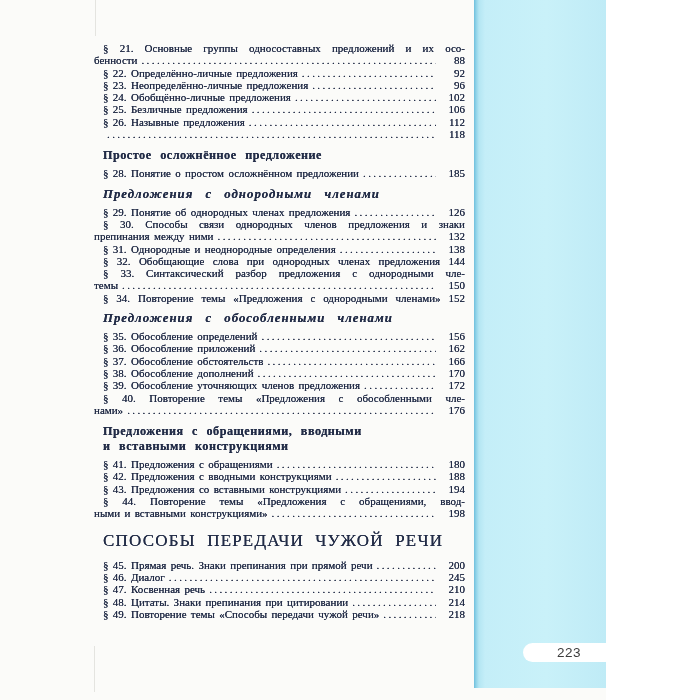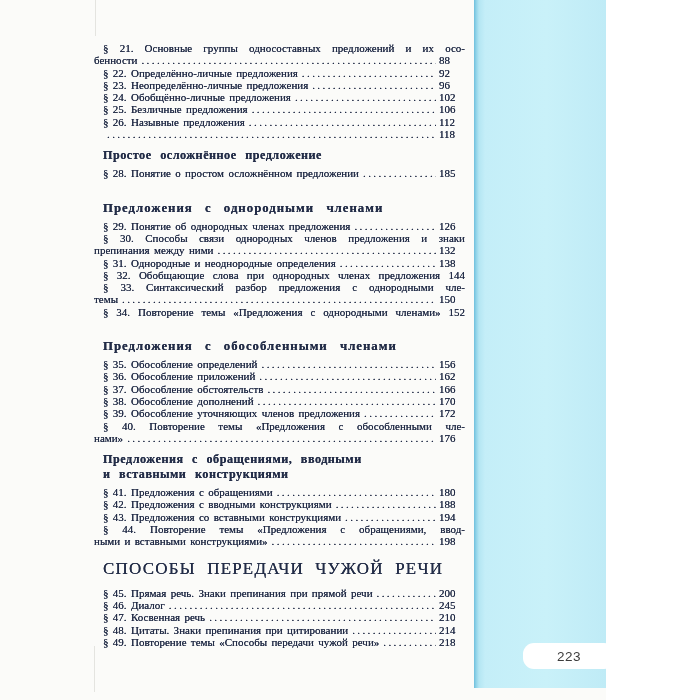--- a/index.html
+++ b/index.html
@@ -10,21 +10,21 @@
     color:var(--ink, #222c47);
   }
   
   .band {
     position:absolute; left:474px; top:0; width:132px; height:688px;
     background:linear-gradient(90deg,#6fbfdc 0px,#8fd2e8 2px,#b4e6f3 5px,#c4eef8 11px,#c9f1f9 55%,#bfebf6 100%);
   }
   .right-margin { position:absolute; left:606px; top:0; width:94px; height:700px; background:#ffffff; }
   
   .pill {
-    position:absolute; left:523px; top:643px; width:92px; height:26px;
+    position:absolute; left:523px; top:643px; width:92px; height:19px;
     background:#ffffff; border-radius:11px;
     display:flex; align-items:center; justify-content:center;
     font-family:"Liberation Sans", sans-serif; font-size:13.5px; color:#3c3c3c; letter-spacing:0.5px;
   }
   
   .edge { position:absolute; width:1px; background:#e4e4e0; }
   .edge.top { left:95px; top:0; height:36px; }
   .edge.bot { left:94px; top:646px; height:46px; }
 
   
@@ -35,28 +35,28 @@
   .jfull { text-align:justify; text-align-last:justify; }
   .find  { text-indent:9px; }           
   .dotline { display:flex; align-items:baseline; }
   .dotline.fpad { padding-left:9px; }   
   .t { white-space:nowrap; flex:0 0 auto; }
   .dots { flex:1 1 0; min-width:0; overflow:hidden; white-space:nowrap; margin-left:4px; margin-right:3px; }
   .dots::after {
     content:"..........................................................................................................................";
     letter-spacing:2.4px;
   }
-  .pg { min-width:26px; text-align:left; white-space:nowrap; flex:0 0 auto; }
+  .pg { min-width:26px; text-align:right; white-space:nowrap; flex:0 0 auto; }
   .pg-j { white-space:nowrap; }
 
   .heading { padding-left:9px; }
   .h-bold   { font-weight:bold; font-size:12.2px; line-height:15px; margin:8px 0 4px;
               letter-spacing:0.5px; word-spacing:5px; }
-  .h-italic { font-weight:bold; font-size:12.8px; line-height:14px;
-              margin:21px 0 5px; letter-spacing:1px; word-spacing:8px; }
+  .h-italic { font-weight:bold; font-style:italic; font-size:12.8px; line-height:14px;
+              margin:7px 0 5px; letter-spacing:1px; word-spacing:8px; }
   .h-caps   { font-size:17px; line-height:18px; margin:12px 0 9px;
               letter-spacing:1.2px; word-spacing:6px; }
 </style>
 </head>
 <body>
 
 <div class="stage" style="--ink: #222c47; background: rgb(251, 251, 249);">
   <div class="band"></div>
   <div class="right-margin"></div>
   <div class="edge top"></div>

